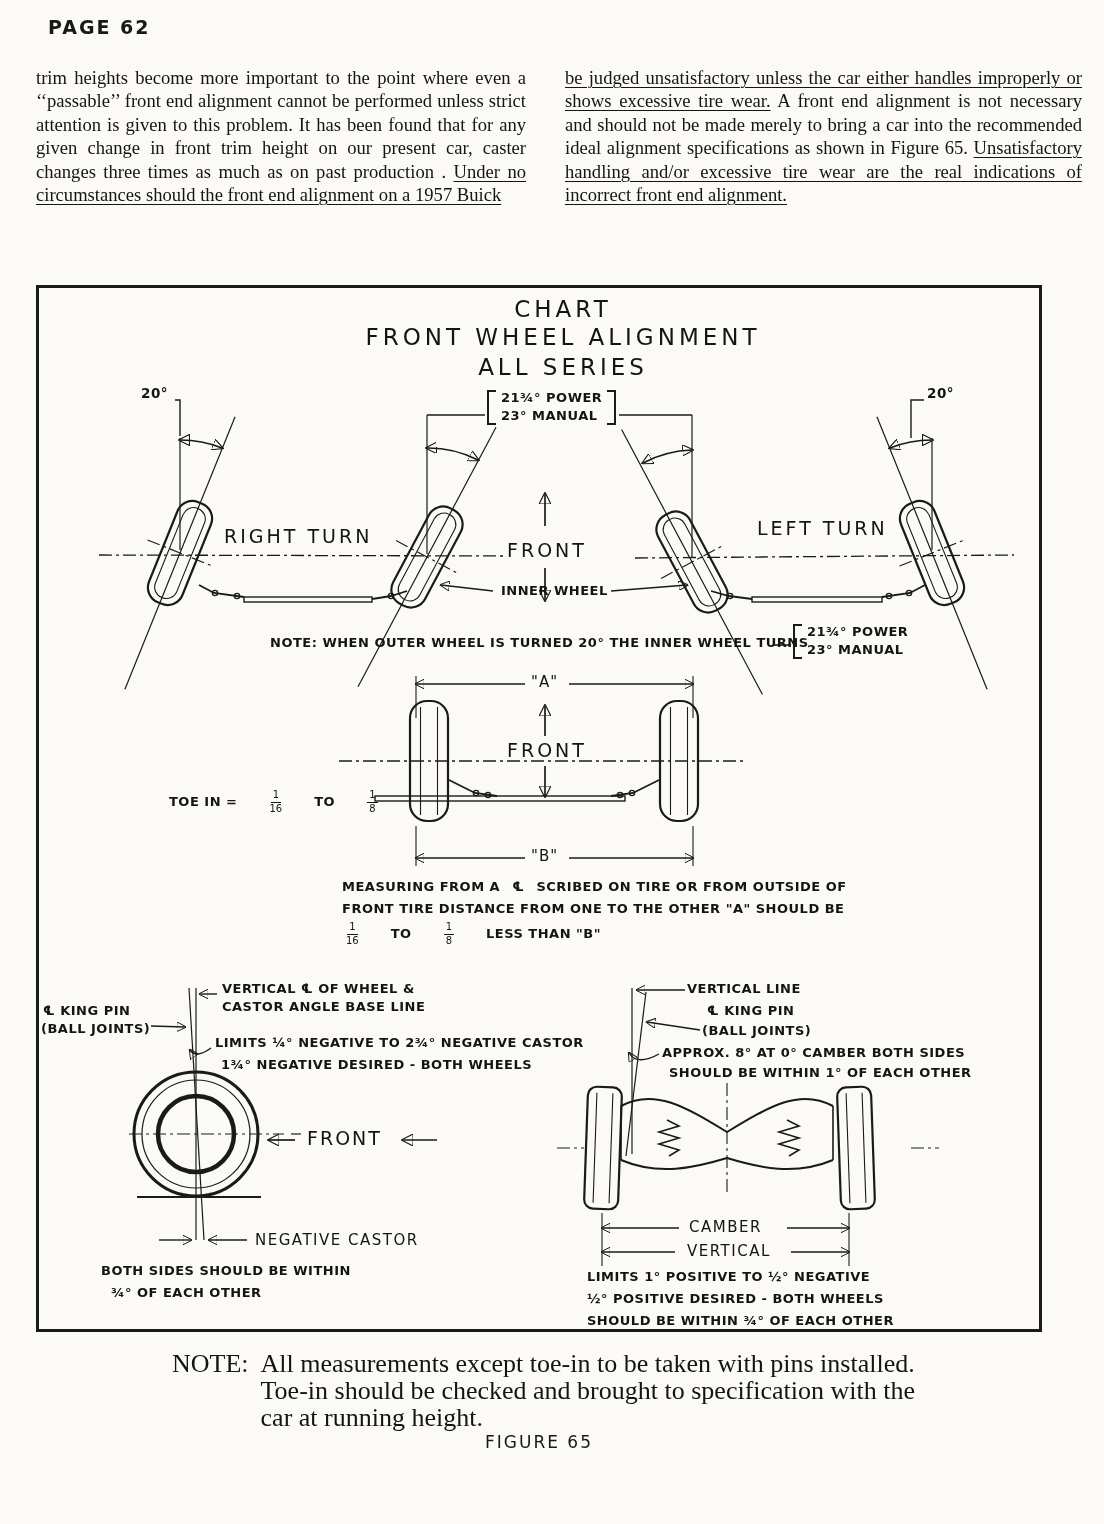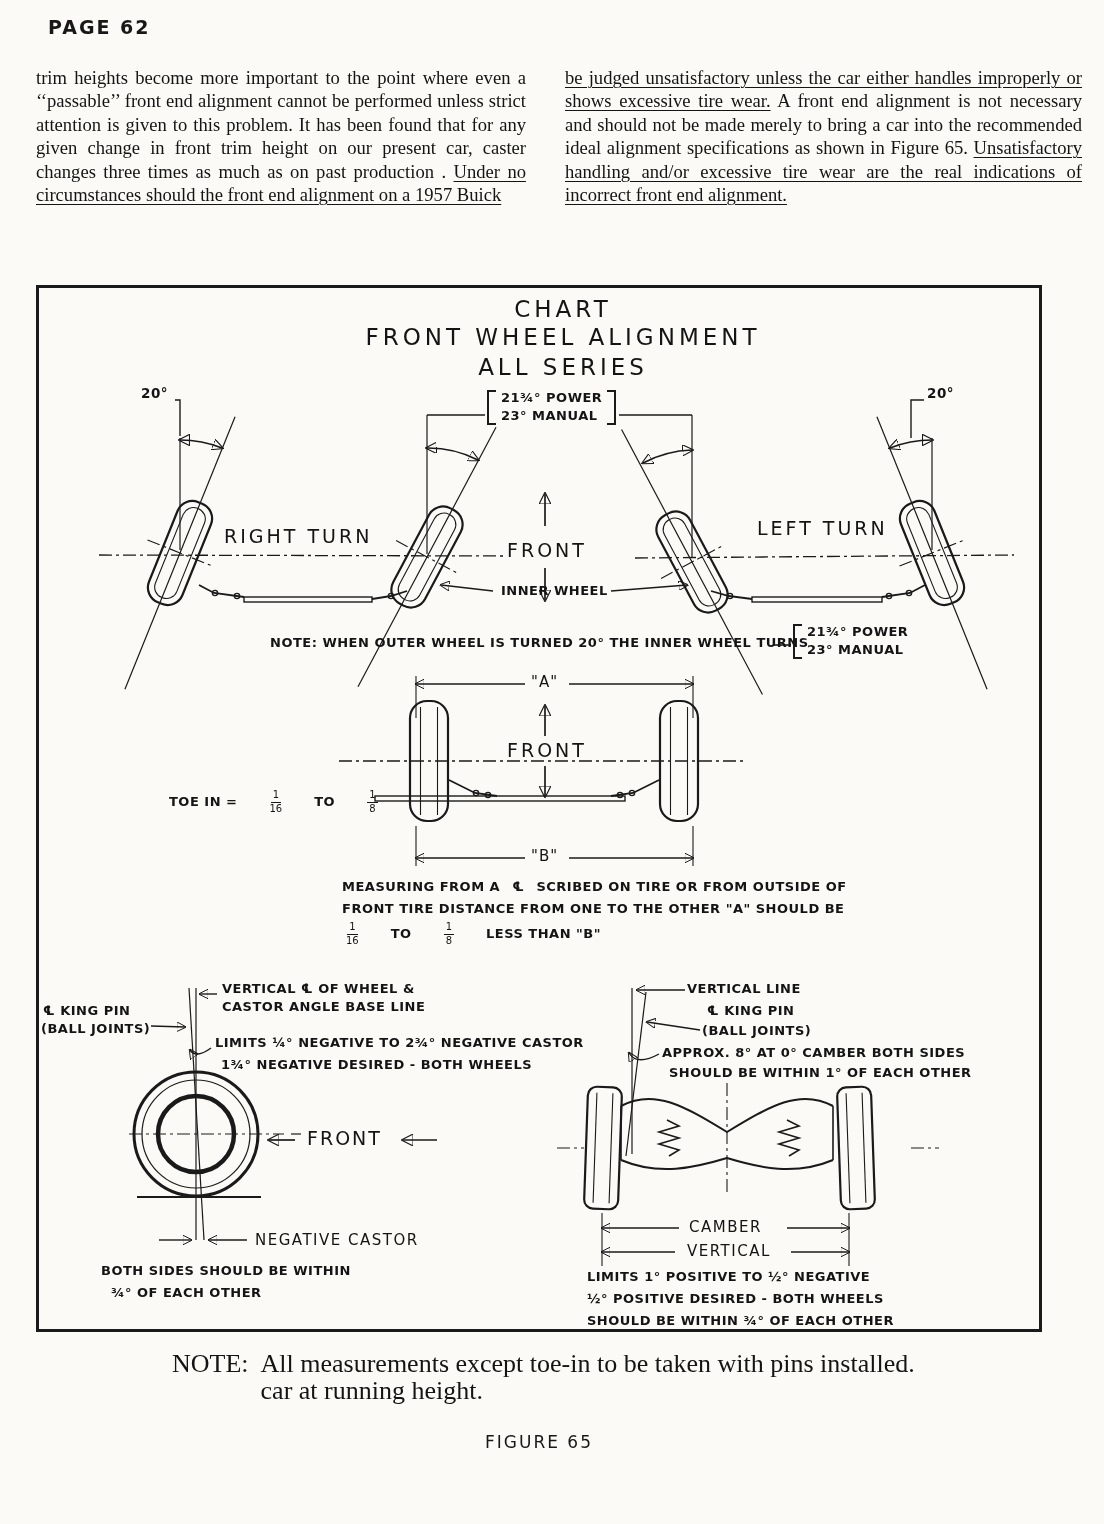--- a/index.html
+++ b/index.html
@@ -318,19 +318,20 @@
     <div class="lbl t-med" style="left:648px;top:955px;">VERTICAL</div>
     <div class="lbl t-sm" style="left:548px;top:982px;">LIMITS 1° POSITIVE TO ½° NEGATIVE</div>
     <div class="lbl t-sm" style="left:548px;top:1004px;">½° POSITIVE DESIRED - BOTH WHEELS</div>
     <div class="lbl t-sm" style="left:548px;top:1026px;">SHOULD BE WITHIN ¾° OF EACH OTHER</div>
   </div>
 
   <div class="footer-note">
     <div>NOTE:</div>
     <div>
       <div>All measurements except toe-in to be taken with pins installed.</div>
+      <div>Toe-in should be checked and brought to specification with the</div>
       <div>car at running height.</div>
     </div>
   </div>
 
   <div class="figure-caption">FIGURE 65</div>
 
 </div>
 
 </body></html>

